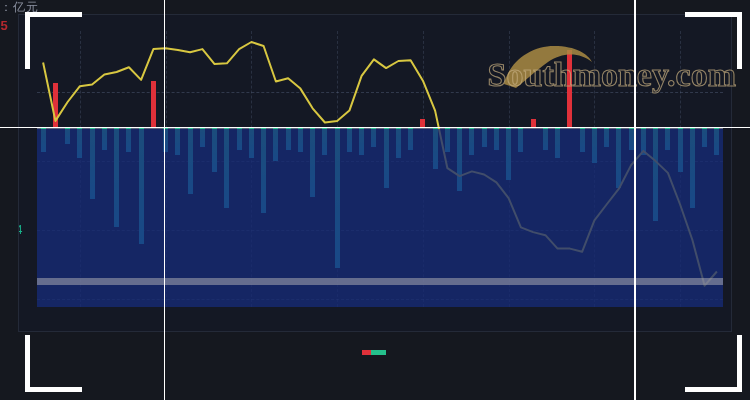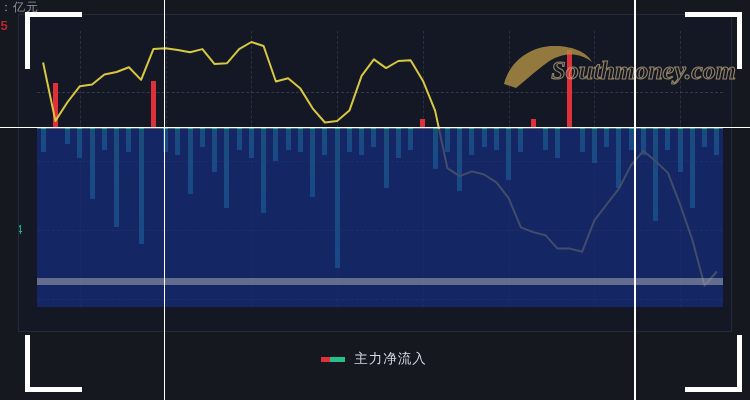--- a/index.html
+++ b/index.html
@@ -151,22 +151,21 @@
     font-size: 27px;
     font-weight: bold;
     letter-spacing: 3px;
     color: rgba(0,0,0,0);
     -webkit-text-stroke: 1.1px rgba(205,205,205,.62);
     white-space: nowrap;
   }
   .wm-en {
     position: absolute;
     right: 0px; top: 32px;
-    font-size: 26px;
-    font-style: italic;
+    font-size: 34px;
     font-weight: bold;
     font-family: "Liberation Serif", "DejaVu Serif", serif;
     color: rgba(0,0,0,0);
     -webkit-text-stroke: 1.1px rgba(196,172,126,.72);
     white-space: nowrap;
   }
   .wm-swoosh {
     position: absolute;
     left: 2px; top: 16px;
     width: 92px; height: 50px;
@@ -328,17 +327,16 @@
   <div class="cross-h" id="crossh" style="top: 126.6px;"></div>
 
   <div class="frame-bracket" id="fr-tl" style="left: 25px; top: 12px; width: 52px; height: 52px; border-left-width: 5px; border-top-width: 5px; border-left-style: solid; border-top-style: solid;"></div>
   <div class="frame-bracket" id="fr-tr" style="right: 8px; top: 12px; width: 52px; height: 52px; border-right-width: 5px; border-top-width: 5px; border-right-style: solid; border-top-style: solid;"></div>
   <div class="frame-bracket" id="fr-bl" style="left: 25px; bottom: 8px; width: 52px; height: 52px; border-left-width: 5px; border-bottom-width: 5px; border-left-style: solid; border-bottom-style: solid;"></div>
   <div class="frame-bracket" id="fr-br" style="right: 8px; bottom: 8px; width: 52px; height: 52px; border-right-width: 5px; border-bottom-width: 5px; border-right-style: solid; border-bottom-style: solid;"></div>
 
   <div class="legend">
     <div class="legend-item">
       <span class="swatch flow"></span>
-      <span class="legend-label">主力净流入</span>
     </div>
   </div>
 
 </div>
 
 </body></html>

